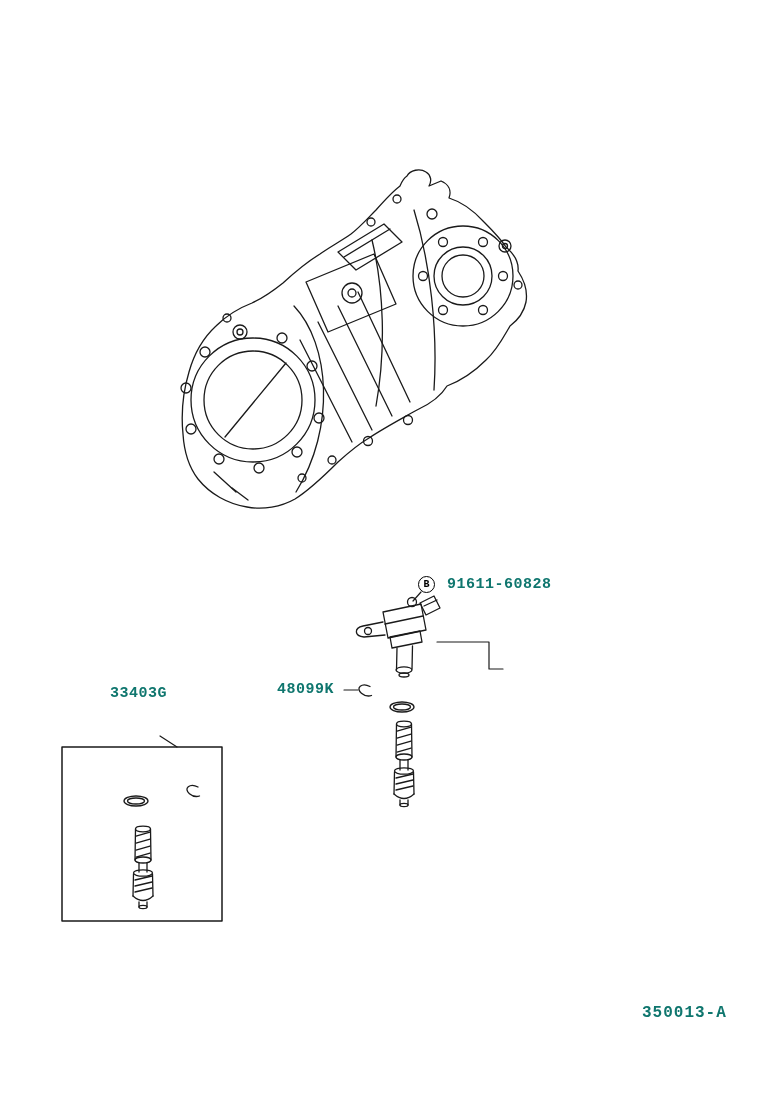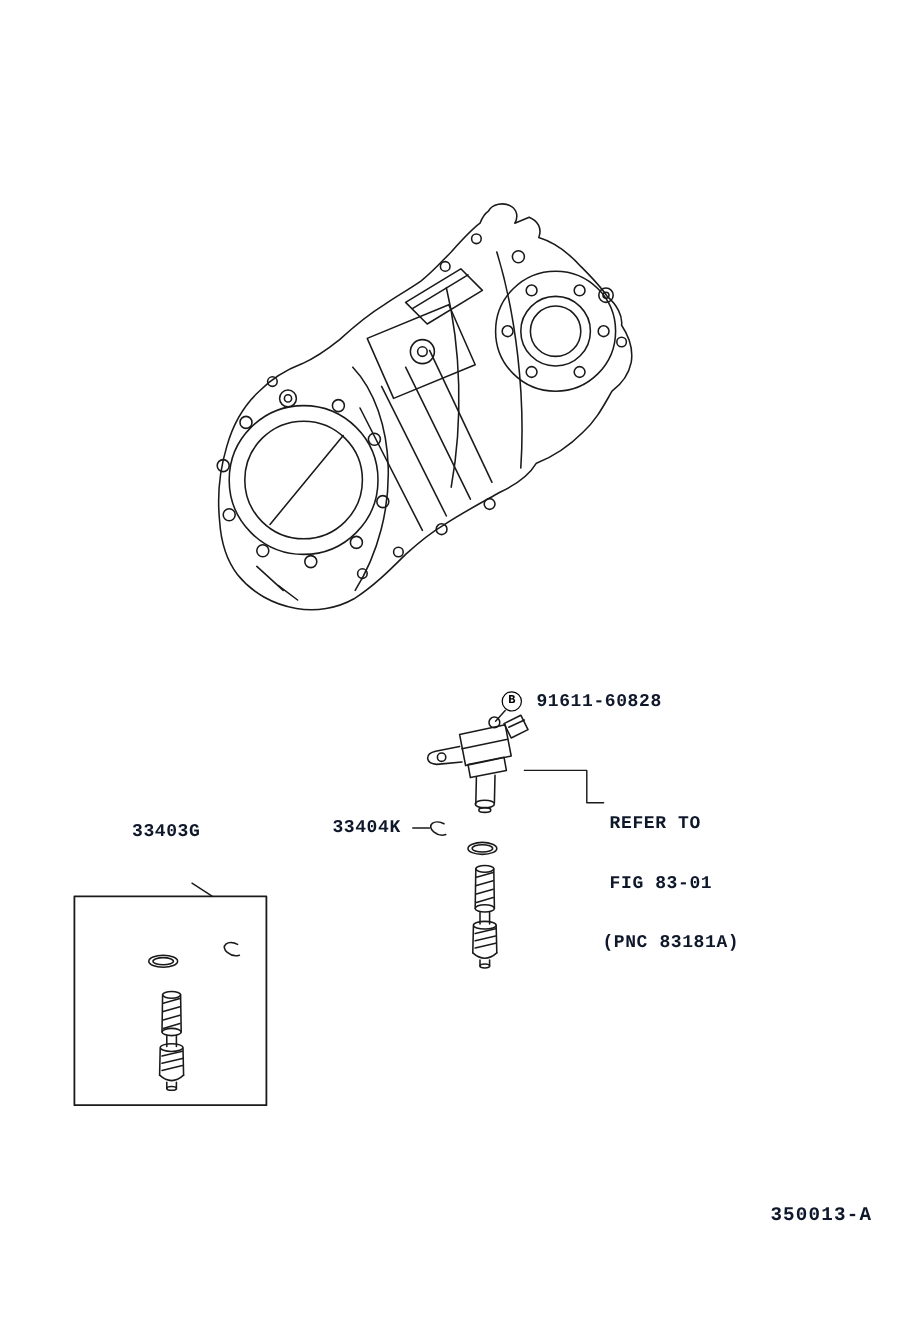--- a/index.html
+++ b/index.html
@@ -13,21 +13,21 @@
   }
   .page { position:absolute; inset:0; }
   svg.lineart { position:absolute; left:0; top:0; }
   .lbl {
     position:absolute;
     font-weight:700;
     font-size:15px;
     letter-spacing:0.5px;
     line-height:16.5px;
     white-space:pre;
-    color:#0f172a;
+    color:#0f766e;
   }
   .lbl.fig { font-size:16px; letter-spacing:1px; }
   .marker-b {
     position:absolute;
     width:17px; height:17px;
     border:1.7px solid #000;
     border-radius:50%;
     display:flex; align-items:center; justify-content:center;
     font-size:10px; font-weight:700;
     background:#fff;
@@ -204,25 +204,20 @@
 
     </g>
   </svg>
 
   <div class="marker-b" style="left:418px; top:576px">
     <span>B</span>
   </div>
 
   <div class="lbl" style="left:447px; top:577px">91611-60828</div>
 
-  <div class="lbl" style="left:508px; top:646px">
-    <div>REFER TO</div>
-    <div>FIG 83-01</div>
-    <div style="margin-left:-6px">(PNC 83181A)</div>
-  </div>
-
-  <div class="lbl" style="left:277px; top:682px">33404K</div>
+
+  <div class="lbl" style="left:277px; top:682px">48099K</div>
 
   <div class="lbl" style="left:110px; top:686px">33403G</div>
 
   <div class="lbl fig" style="left:642px; top:1005px">350013-A</div>
 
 </div>
 
 </body></html>

